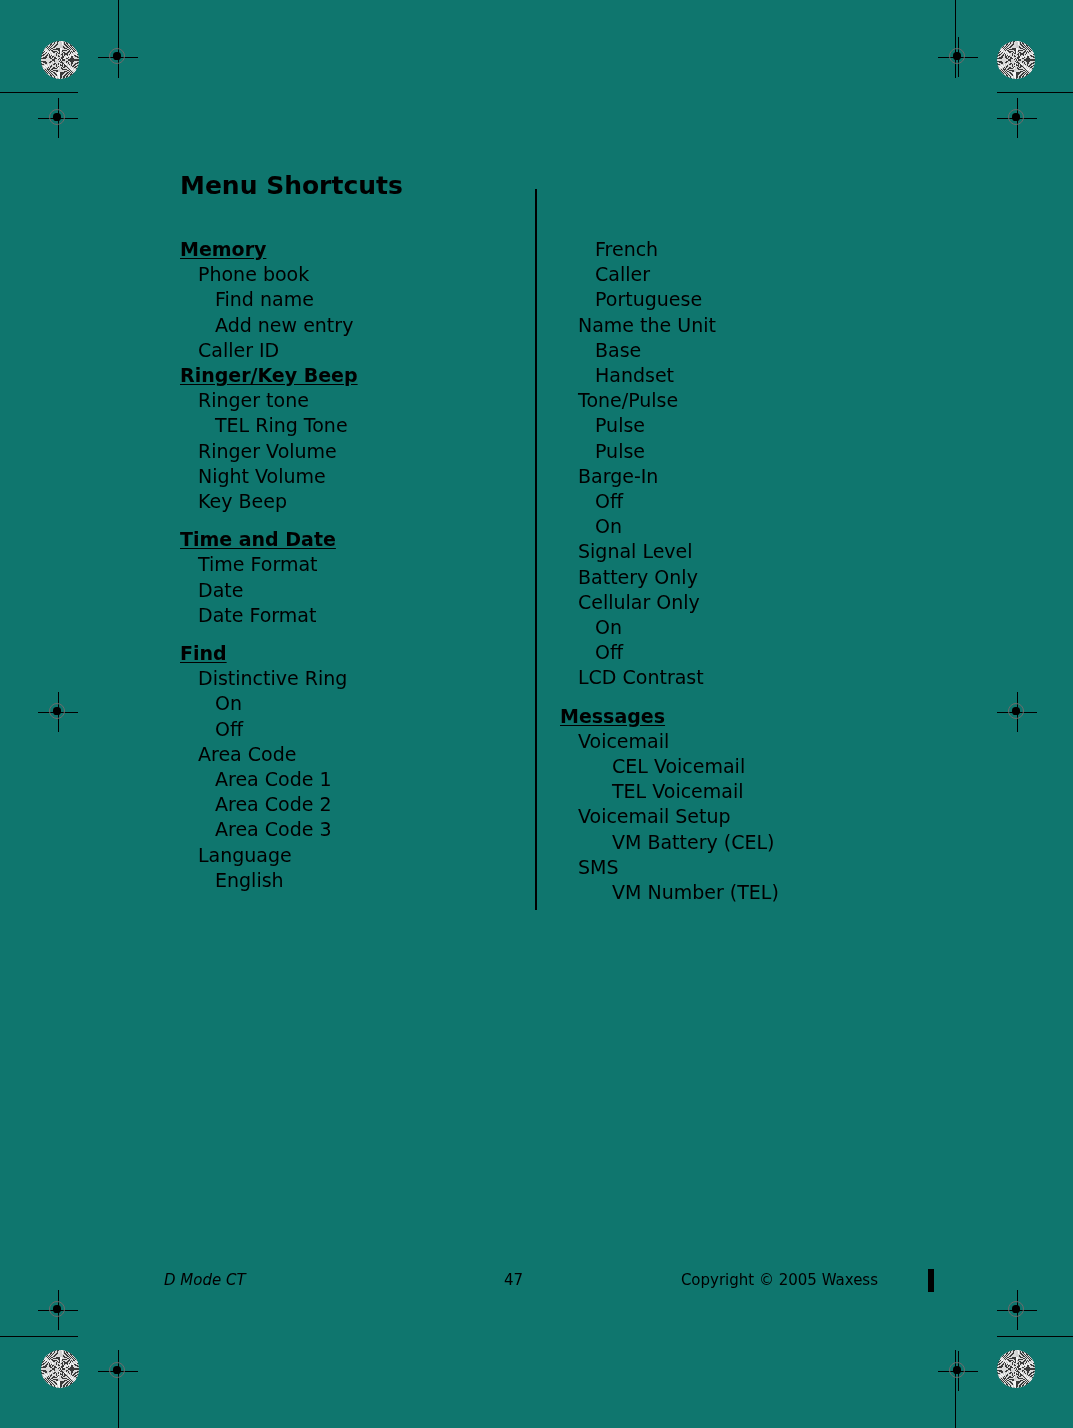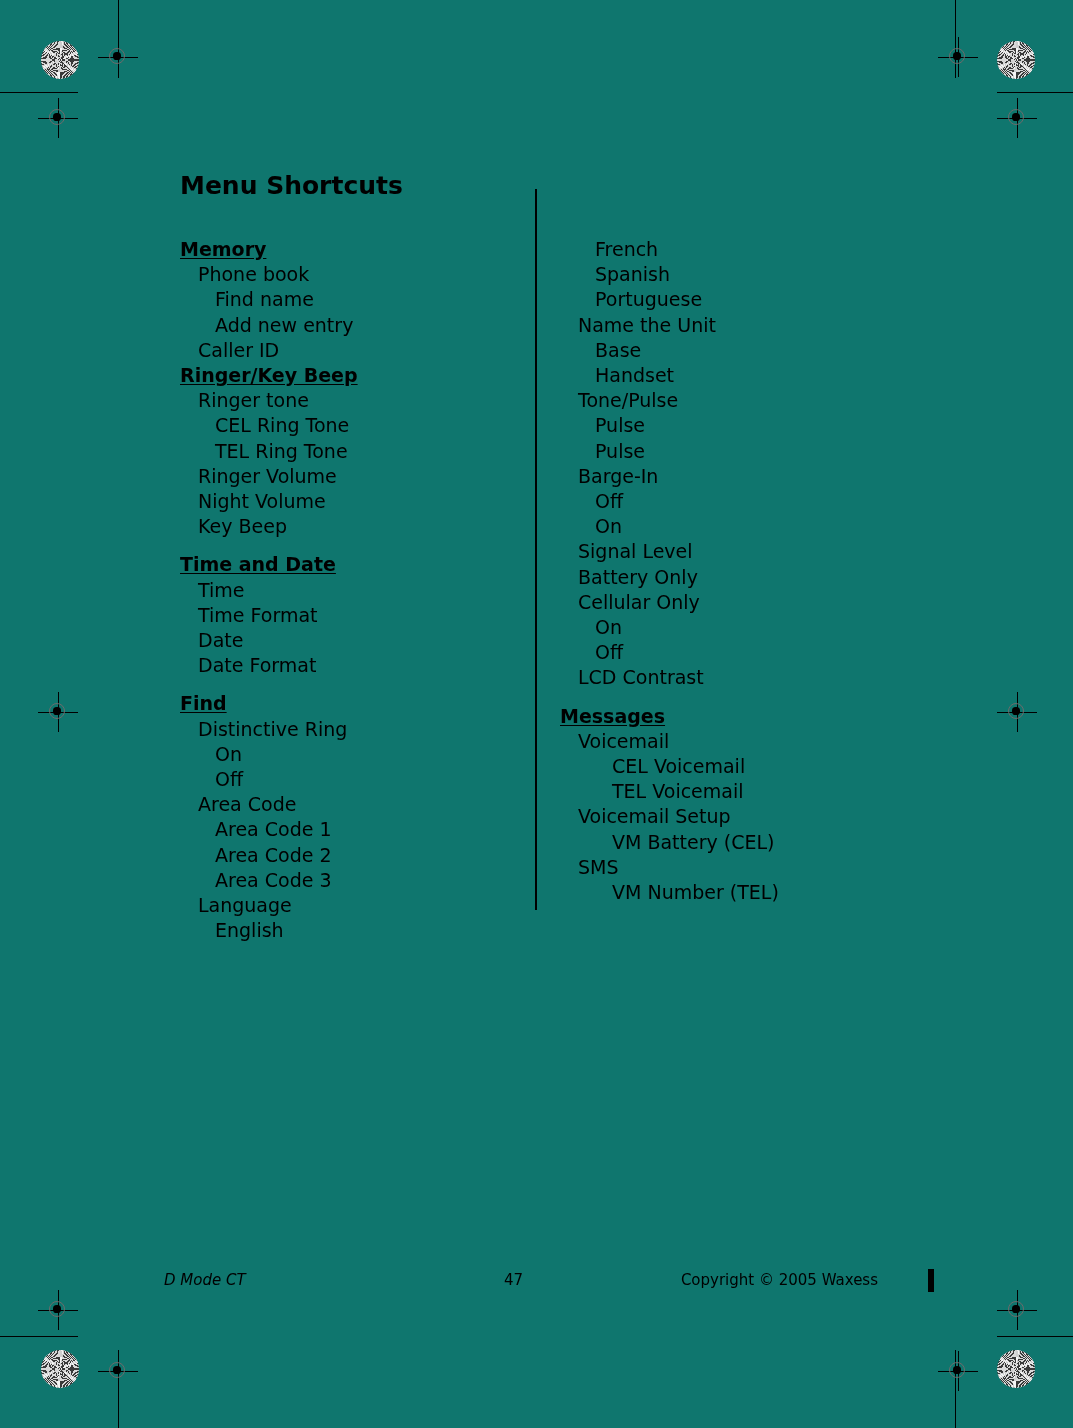--- a/index.html
+++ b/index.html
@@ -249,44 +249,42 @@
   <div class="divider"></div>
 
   <div class="col" id="col-left">
       <div class="entry lvl0 head">Memory</div>
       <div class="entry lvl1">Phone book</div>
       <div class="entry lvl2">Find name</div>
       <div class="entry lvl2">Add new entry</div>
       <div class="entry lvl1">Caller ID</div>
       <div class="entry lvl0 head">Ringer/Key Beep</div>
       <div class="entry lvl1">Ringer tone</div>
-      <div class="entry lvl2">CEL Ring Tone</div>
       <div class="entry lvl2">TEL Ring Tone</div>
       <div class="entry lvl1">Ringer Volume</div>
       <div class="entry lvl1">Night Volume</div>
       <div class="entry lvl1">Key Beep</div>
       <div class="entry lvl0 head gap-before">Time and Date</div>
-      <div class="entry lvl1">Time</div>
       <div class="entry lvl1">Time Format</div>
       <div class="entry lvl1">Date</div>
       <div class="entry lvl1">Date Format</div>
       <div class="entry lvl0 head gap-before">Find</div>
       <div class="entry lvl1">Distinctive Ring</div>
       <div class="entry lvl2">On</div>
       <div class="entry lvl2">Off</div>
       <div class="entry lvl1">Area Code</div>
       <div class="entry lvl2">Area Code 1</div>
       <div class="entry lvl2">Area Code 2</div>
       <div class="entry lvl2">Area Code 3</div>
       <div class="entry lvl1">Language</div>
       <div class="entry lvl2">English</div>
     </div>
   <div class="col" id="col-right">
       <div class="entry lvl2">French</div>
-      <div class="entry lvl2">Spanish</div>
+      <div class="entry lvl2">Caller</div>
       <div class="entry lvl2">Portuguese</div>
       <div class="entry lvl1">Name the Unit</div>
       <div class="entry lvl2">Base</div>
       <div class="entry lvl2">Handset</div>
       <div class="entry lvl1">Tone/Pulse</div>
       <div class="entry lvl2">Pulse</div>
       <div class="entry lvl2">Pulse</div>
       <div class="entry lvl1">Barge-In</div>
       <div class="entry lvl2">Off</div>
       <div class="entry lvl2">On</div>

